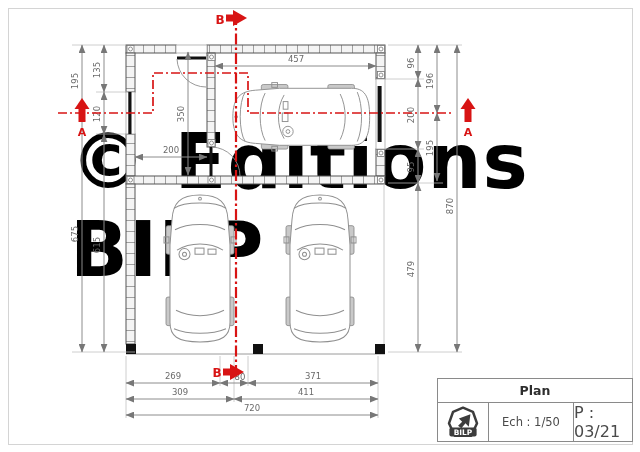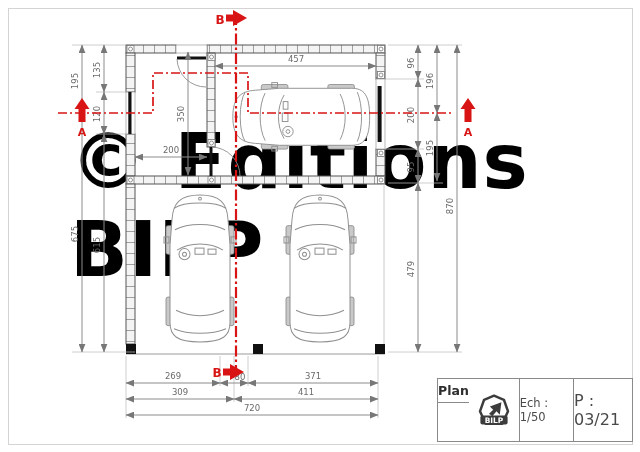--- a/index.html
+++ b/index.html
@@ -3,21 +3,21 @@
 <meta charset="utf-8">
 <style>
   html,body{margin:0;padding:0;background:#ffffff;}
   #stage{position:relative;width:640px;height:452px;background:#ffffff;overflow:hidden;
          font-family:"DejaVu Sans",sans-serif;}
   #watermark{position:absolute;left:70px;top:118px;z-index:1;color:#000000;
              font-weight:700;font-size:76px;line-height:88px;letter-spacing:1px;
              font-family:"DejaVu Sans",sans-serif;white-space:nowrap;user-select:none;}
   #drawing{position:absolute;left:0;top:0;z-index:2;}
   #titleblock{position:absolute;left:437px;top:378px;width:194px;height:62px;z-index:3;
-              background:#ffffff;border:1.5px solid #8a8a8a;display:flex;flex-direction:row;}
+              background:#ffffff;border:1.5px solid #8a8a8a;display:flex;flex-direction:column;}
   #titleblock .tb-title{height:23px;border-bottom:1.5px solid #8a8a8a;display:flex;
               align-items:center;justify-content:center;font-weight:700;font-size:12.5px;color:#2e2e2e;}
   #titleblock .tb-row{flex:1;display:flex;}
   #titleblock .tb-logo{width:50px;border-right:1.5px solid #8a8a8a;display:flex;
               align-items:center;justify-content:center;}
   #titleblock .tb-scale{flex:1;border-right:1.5px solid #8a8a8a;display:flex;
               align-items:center;justify-content:center;font-size:11.5px;color:#4a4a4a;}
   #titleblock .tb-page{width:58px;display:flex;align-items:center;justify-content:center;
               font-size:16px;color:#4a4a4a;}
   text.dim{font-size:8.5px;fill:#6a6a6a;font-family:"DejaVu Sans",sans-serif;}

